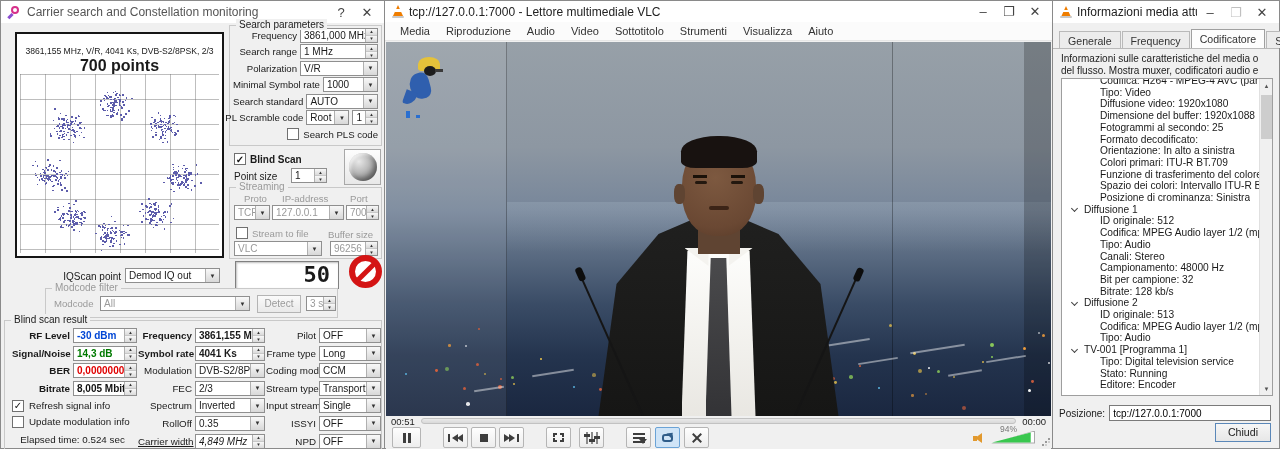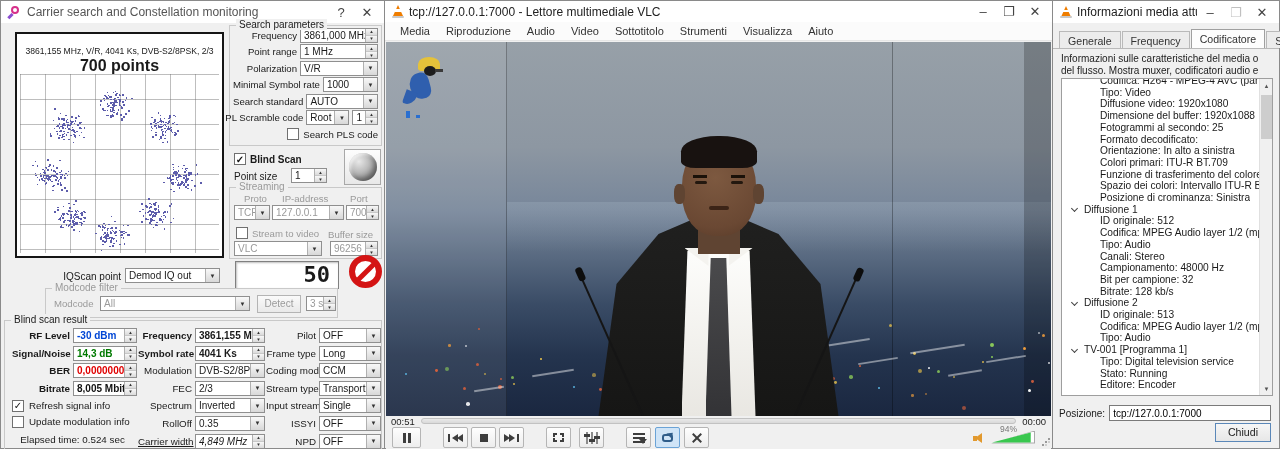--- a/index.html
+++ b/index.html
@@ -918,21 +918,21 @@
           <span class="plabel">Frequency</span>
           <div class="spin" style="width: 78px;">
             <span class="spin-v">3861,000 MHz</span>
             <span class="spin-b">
               <span>▲</span>
               <span>▼</span>
             </span>
           </div>
         </div>
         <div class="prow">
-          <span class="plabel">Point range</span>
+          <span class="plabel">Search range</span>
           <div class="spin" style="width: 78px;">
             <span class="spin-v">1 MHz</span>
             <span class="spin-b">
               <span>▲</span>
               <span>▼</span>
             </span>
           </div>
         </div>
         <div class="prow">
           <span class="plabel">Polarization</span>
@@ -1009,21 +1009,21 @@
     </div>
     <div class="ctl spin gray" style="left:116px; top:17px; width:33px;">
       <span class="spin-v">7000</span>
       <span class="spin-b">
           <span>▲</span>
           <span>▼</span>
         </span>
     </div>
     <div class="ctl" style="left:6px; top:39px; display:flex; align-items:center; gap:4px;">
       <span class="cb" id="stf-cb"></span>
-      <span class="gray" style="font-size:9.6px;">Stream to video</span>
+      <span class="gray" style="font-size:9.6px;">Stream to file</span>
     </div>
     <span class="hdr" style="left:98px; top:41px;">Buffer size</span>
     <div class="ctl sel gray" style="left:4px; top:53px; width:88px;">
       <span class="sel-v">VLC</span>
         <span class="sel-a">▼</span>
     </div>
     <div class="ctl spin gray" style="left:100px; top:53px; width:48px;">
       <span class="spin-v">96256</span>
       <span class="spin-b">
           <span>▲</span>

